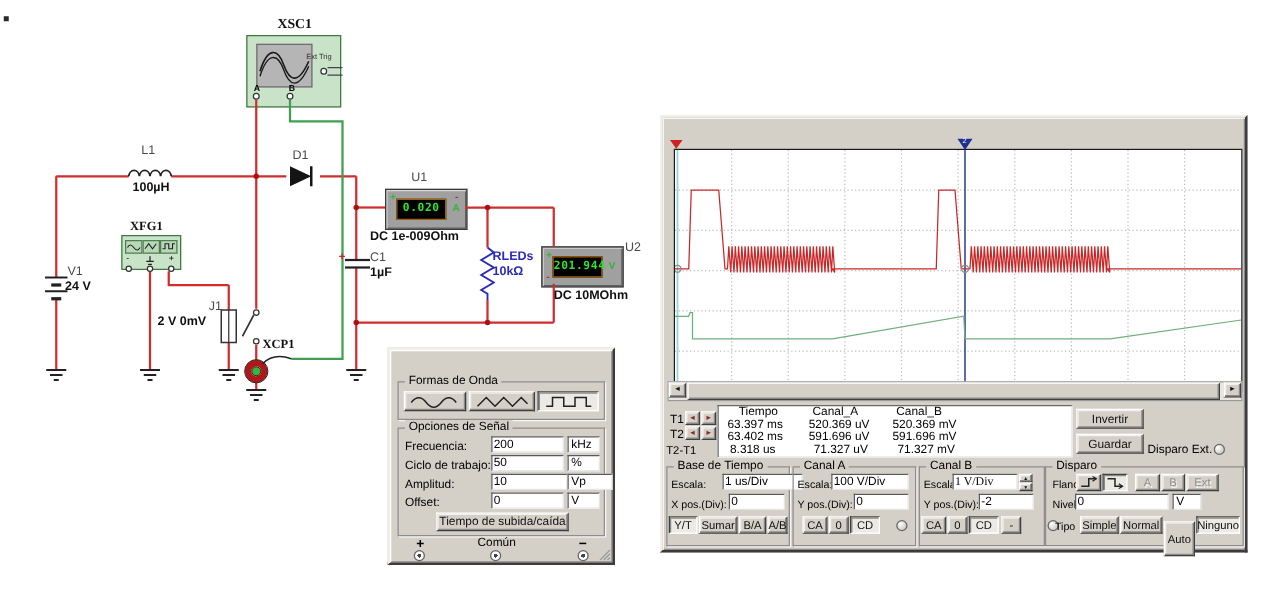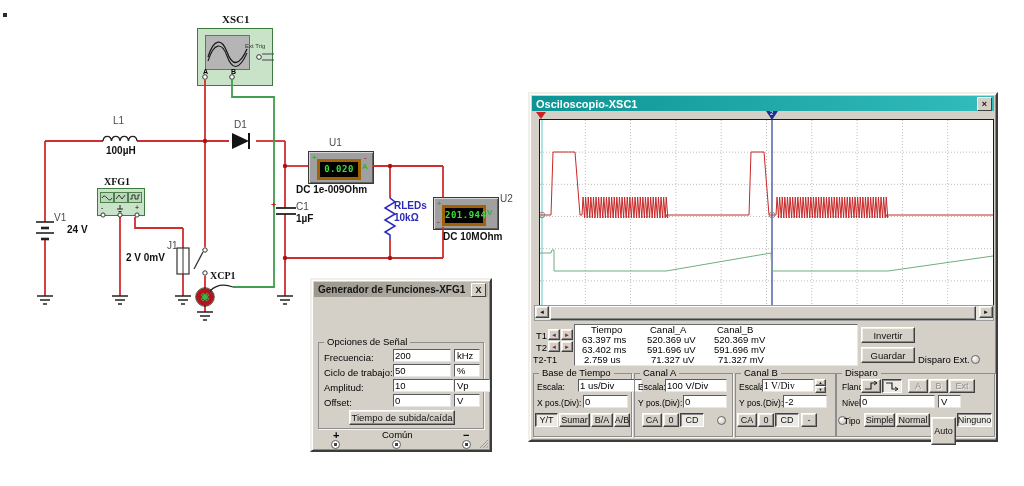--- a/index.html
+++ b/index.html
@@ -14,21 +14,21 @@
   .val{font-weight:bold;color:#101010}
   .iref{font-family:"Liberation Serif",serif;font-weight:bold;font-size:11px;color:#111}
   .blu{color:#2a2ab8;font-weight:bold}
   
   .icon{position:absolute;background:#c8e3c8;border:1px solid #3f7a3f;z-index:1}
   .scr{position:absolute;background:#b5b5b5;border:1px solid #6e6e6e}
   .minibtn{position:absolute;background:#b9d8b9;border:1px solid #4f7f4f}
   
   .meter{position:absolute;background:#a0a0a0;border:1px solid #3a3a3a;
          box-shadow:inset 1px 1px 0 #d6d6d6,inset -1px -1px 0 #5f5f5f;z-index:1}
-  .mdisp{position:absolute;background:#000;border:3px solid #a16207;color:#35e035;
+  .mdisp{position:absolute;background:#000;border:1px solid #a16207;color:#35e035;
          font-family:"DejaVu Sans Mono",monospace;font-size:9px;font-weight:bold;
          text-align:center;line-height:14px;letter-spacing:.5px}
   .msign{position:absolute;font-size:8px;font-weight:bold;line-height:8px}
   
   .win{position:absolute;background:#d4d0c8;border:2px solid;
        border-color:#f2efe9 #3c3c3c #3c3c3c #f2efe9;
        box-shadow:inset 1px 1px 0 #fff,inset -1px -1px 0 #8a8a8a;z-index:10}
   .tbar{position:absolute;left:2px;top:2px;right:2px;height:15px;display:flex;
         align-items:center;padding:0 2px;box-sizing:border-box}
   .tteal{background:linear-gradient(90deg,#0d9494,#33bcbc)}
@@ -120,21 +120,21 @@
 <div class="lbl ref" style="left:500px;top:193px">U2</div>
 <div class="meter" style="left:433px;top:197px;width:64px;height:31px">
   <div class="msign" style="left:3px;top:2px;color:#2fb52f">+</div>
   <div class="msign" style="left:3px;top:20px;color:#b03030">-</div>
   <div class="mdisp" style="left:8px;top:7px;width:38px;height:15px">201.944</div>
   <div class="msign" style="left:53px;top:11px;color:#2fb52f">V</div>
 </div>
 <div class="lbl val" style="left:443px;top:231px">DC  10MOhm</div>
 
 <div class="lbl ref" style="left:54px;top:212px">V1</div>
-<div class="lbl val" style="left:67px;top:224px">24 V</div>
+<div class="lbl val" style="left:52px;top:224px">24 V</div>
 <div class="lbl ref" style="left:113px;top:115px">L1</div>
 <div class="lbl val" style="left:106px;top:145px">100µH</div>
 <div class="lbl ref" style="left:234px;top:119px">D1</div>
 <div class="lbl ref" style="left:167px;top:240px">J1</div>
 <div class="lbl val" style="left:126px;top:252px">2 V 0mV</div>
 <div class="lbl iref" style="left:210px;top:270px;font-size:10px">XCP1</div>
 <div class="lbl ref" style="left:296px;top:201px">C1</div>
 <div class="lbl val" style="left:296px;top:213px">1µF</div>
 <div class="lbl" style="left:271px;top:200px;color:#cc2222;font-weight:bold;font-size:9px">+</div>
 <div class="lbl blu" style="left:394px;top:200px">RLEDs</div>
@@ -207,24 +207,20 @@
   <g fill="#aa1111">
     <circle cx="205" cy="141" r="2.2"></circle>
       <circle cx="285" cy="166" r="2.2"></circle>
     <circle cx="390" cy="166" r="2.2"></circle>
       <circle cx="390" cy="258" r="2.2"></circle>
     <circle cx="285" cy="258" r="2.2"></circle>
   </g>
 </svg>
 
 <div class="win" style="left:528px;top:92px;width:466px;height:346px">
-  <div class="tbar tteal">
-    <span class="ttxt">Osciloscopio-XSC1</span>
-    <div class="closeb">×</div>
-  </div>
 
   <div class="tri" style="left:6px;top:18px;border-left:5px solid transparent;border-right:5px solid transparent;border-top:7px solid #cc2222;z-index:4"></div>
   <div class="tri" style="left:236px;top:17px;border-left:6px solid transparent;border-right:6px solid transparent;border-top:9px solid #1f2f8f;z-index:4"></div>
   <div class="abs" style="left:240px;top:16px;font-size:6px;color:#fff;z-index:5">2</div>
 
   <div class="abs" style="left:9px;top:25px;width:453px;height:193px;background:#fff;border:1px solid #1a1a1a">
     <svg id="plot-svg" width="453" height="193">
         <line x1="45.3" y1="0" x2="45.3" y2="193" stroke="#bdbdbd" stroke-width="1" stroke-dasharray="1,2"></line>
         <line x1="90.6" y1="0" x2="90.6" y2="193" stroke="#bdbdbd" stroke-width="1" stroke-dasharray="1,2"></line>
         <line x1="135.9" y1="0" x2="135.9" y2="193" stroke="#bdbdbd" stroke-width="1" stroke-dasharray="1,2"></line>
@@ -266,21 +262,21 @@
   <div class="abs" style="left:44px;top:230px;width:282px;height:40px;background:#fff;border:1px solid;border-color:#6a6a6a #e8e8e8 #e8e8e8 #6a6a6a">
     <span class="rot" style="left:16px;top:0">Tiempo</span>
     <span class="rot" style="left:75px;top:0">Canal_A</span>
     <span class="rot" style="left:142px;top:0">Canal_B</span>
     <span class="rot" style="left:7px;top:10px">63.397 ms</span>
     <span class="rot" style="left:72px;top:10px">520.369 uV</span>
     <span class="rot" style="left:139px;top:10px">520.369 mV</span>
     <span class="rot" style="left:7px;top:20px">63.402 ms</span>
     <span class="rot" style="left:72px;top:20px">591.696 uV</span>
     <span class="rot" style="left:139px;top:20px">591.696 mV</span>
-    <span class="rot" style="left:9px;top:30px">2.759 us</span>
+    <span class="rot" style="left:9px;top:30px">8.318 us</span>
     <span class="rot" style="left:76px;top:30px">71.327 uV</span>
     <span class="rot" style="left:143px;top:30px">71.327 mV</span>
   </div>
 
   <div class="btn" style="left:331px;top:233px;width:54px;height:16px;font-size:9.5px">Invertir</div>
   <div class="btn" style="left:331px;top:253px;width:54px;height:16px;font-size:9.5px">Guardar</div>
   <div class="rot" style="left:388px;top:261px">Disparo Ext.</div>
   <div class="radio" style="left:441px;top:261px"></div>
 
   <div class="grp" style="left:3px;top:279px;width:97px;height:62px">
@@ -345,25 +341,39 @@
     <div class="ubox" style="left:101px;top:21px;width:23px">V</div>
     <span class="glab" style="left:7px;top:42px">Tipo</span>
     <div class="btn" style="left:27px;top:39px;width:31px;height:14px">Simple</div>
     <div class="btn" style="left:59px;top:39px;width:34px;height:14px">Normal</div>
     <div class="btn" style="left:94px;top:43px;width:25px;height:28px">Auto</div>
     <div class="btn pressed" style="left:120px;top:39px;width:35px;height:14px">Ninguno</div>
   </div>
 </div>
 
 <div class="win" style="left:310px;top:278px;width:178px;height:170px;z-index:11">
-  <div class="tbar tgray">
-    <span class="ttxtd">Generador de Funciones-XFG1</span>
-    <div class="closeb">X</div>
-  </div>
-
+
+  <div class="grp" style="left:6px;top:25px;width:164px;height:29px">
+    <span class="leg">Formas de Onda</span>
+    <div class="btn" style="left:4px;top:7px;width:50px;height:16px">
+      <svg width="44" height="13" viewBox="0 0 44 13">
+        <path d="M3,7 C7,2 11,2 15,7 S23,12 27,7 S35,2 39,7" stroke="#222" stroke-width="1.2" fill="none"></path>
+      </svg>
+    </div>
+    <div class="btn" style="left:56px;top:7px;width:53px;height:16px">
+      <svg width="46" height="13" viewBox="0 0 46 13">
+        <path d="M3,10 L10,3 L17,10 L24,3 L31,10 L38,3 L43,8" stroke="#222" stroke-width="1.2" fill="none"></path>
+      </svg>
+    </div>
+    <div class="btn pressed" style="left:111px;top:7px;width:49px;height:16px">
+      <svg width="42" height="13" viewBox="0 0 42 13">
+        <path d="M3,10 H8 V3 H17 V10 H26 V3 H35 V10 H39" stroke="#222" stroke-width="1.2" fill="none"></path>
+      </svg>
+    </div>
+  </div>
 
   <div class="grp" style="left:6px;top:62px;width:164px;height:85px">
     <span class="leg">Opciones de Señal</span>
     <span class="glab" style="left:5px;top:9px;font-size:9.5px">Frecuencia:</span>
     <input class="field" style="left: 74px; top: 6px; width: 58px;" value="200">
     <div class="ubox" style="left:135px;top:6px;width:26px">kHz</div>
     <span class="glab" style="left:5px;top:24px;font-size:9.5px">Ciclo de trabajo:</span>
     <input class="field" style="left: 74px; top: 21px; width: 58px;" value="50">
     <div class="ubox" style="left:135px;top:21px;width:26px">%</div>
     <span class="glab" style="left:5px;top:39px;font-size:9.5px">Amplitud:</span>

